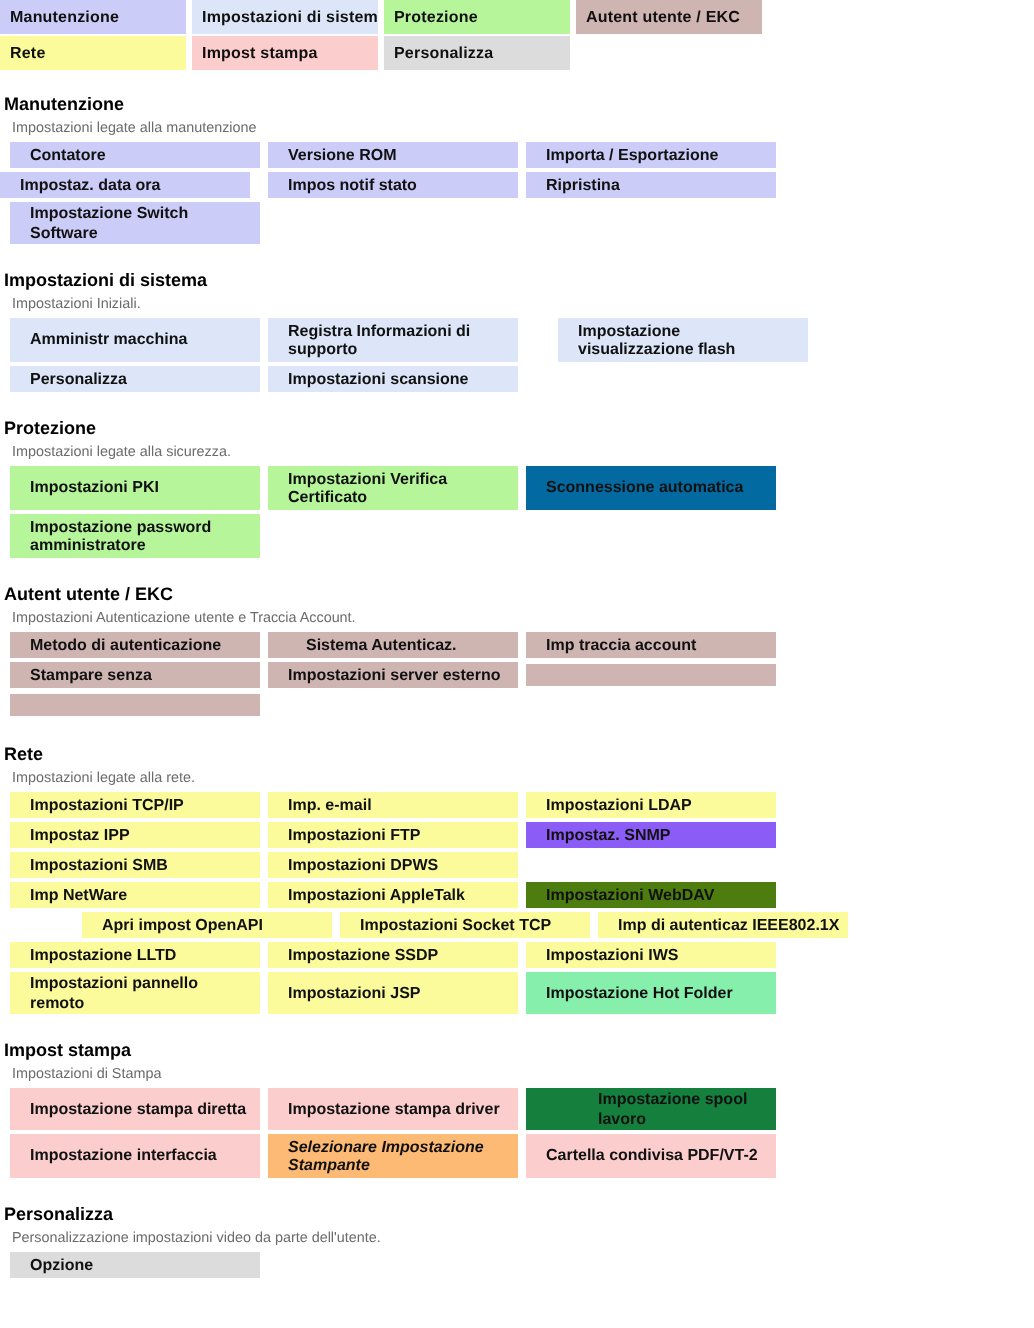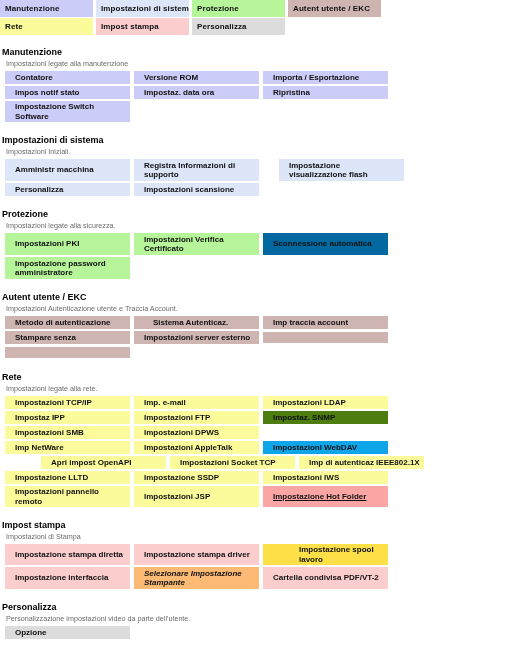--- a/index.html
+++ b/index.html
@@ -108,22 +108,22 @@
         <div class="gap-md"></div>
         <div class="sec-title">Manutenzione</div>
         <div class="sec-sub">Impostazioni legate alla manutenzione</div>
         <div class="grid">
           <div class="row">
             <div class="cell first" style="background: rgb(204, 204, 248);">Contatore</div>
             <div class="cell" style="background: rgb(204, 204, 248);">Versione ROM</div>
             <div class="cell" style="background: rgb(204, 204, 248);">Importa / Esportazione</div>
           </div>
           <div class="row">
+            <div class="cell" style="background: rgb(204, 204, 248);">Impostaz. data ora</div>
             <div class="cell first" style="background: rgb(204, 204, 248);">Impos notif stato</div>
-            <div class="cell" style="background: rgb(204, 204, 248);">Impostaz. data ora</div>
             <div class="cell" style="background: rgb(204, 204, 248);">Ripristina</div>
           </div>
           <div class="row">
             <div class="cell first" style="background: rgb(204, 204, 248);">Impostazione Switch Software</div>
             <div class="cell none"></div>
             <div class="cell none"></div>
           </div>
         </div>
       </div>
       <div class="section">
@@ -188,57 +188,57 @@
         <div class="sec-sub">Impostazioni legate alla rete.</div>
         <div class="grid">
           <div class="row">
             <div class="cell first" style="background: rgb(251, 251, 155);">Impostazioni TCP/IP</div>
             <div class="cell" style="background: rgb(251, 251, 155);">Imp. e-mail</div>
             <div class="cell" style="background: rgb(251, 251, 155);">Impostazioni LDAP</div>
           </div>
           <div class="row">
             <div class="cell first" style="background: rgb(251, 251, 155);">Impostaz IPP</div>
             <div class="cell" style="background: rgb(251, 251, 155);">Impostazioni FTP</div>
-            <div class="cell" style="background: #4d7c0f; text-align: right;">Impostaz. SNMP</div>
+            <div class="cell" style="background: #8b5cf6; text-align: right;">Impostaz. SNMP</div>
           </div>
           <div class="row">
             <div class="cell first" style="background: rgb(251, 251, 155);">Impostazioni SMB</div>
             <div class="cell" style="background: rgb(251, 251, 155);">Impostazioni DPWS</div>
           </div>
           <div class="row">
             <div class="cell first" style="background: rgb(251, 251, 155);">Imp NetWare</div>
             <div class="cell" style="background: rgb(251, 251, 155);">Impostazioni AppleTalk</div>
-            <div class="cell" style="background: #0ea5e9;">Impostazioni WebDAV</div>
+            <div class="cell" style="background: #4d7c0f;">Impostazioni WebDAV</div>
           </div>
           <div class="row">
             <div class="cell first" style="background: rgb(251, 251, 155); margin-left: 41px;">Apri impost OpenAPI</div>
             <div class="cell" style="background: rgb(251, 251, 155);">Impostazioni Socket TCP</div>
             <div class="cell" style="background: rgb(251, 251, 155);">Imp di autenticaz IEEE802.1X</div>
           </div>
           <div class="row">
             <div class="cell first" style="background: rgb(251, 251, 155);">Impostazione LLTD</div>
             <div class="cell" style="background: rgb(251, 251, 155);">Impostazione SSDP</div>
             <div class="cell" style="background: rgb(251, 251, 155);">Impostazioni IWS</div>
           </div>
           <div class="row">
             <div class="cell first" style="background: rgb(251, 251, 155);">Impostazioni pannello remoto</div>
             <div class="cell" style="background: rgb(251, 251, 155);">Impostazioni JSP</div>
-            <div class="cell" style="background: #fca5a5; text-decoration: underline;">Impostazione Hot Folder</div>
+            <div class="cell" style="background: #86efac;">Impostazione Hot Folder</div>
           </div>
         </div>
       </div>
       <div class="section">
         <div class="gap-md"></div>
         <div class="sec-title">Impost stampa</div>
         <div class="sec-sub">Impostazioni di Stampa</div>
         <div class="grid">
           <div class="row">
             <div class="cell first" style="background: rgb(251, 205, 205);">Impostazione stampa diretta</div>
             <div class="cell" style="background: rgb(251, 205, 205);">Impostazione stampa driver</div>
-            <div class="cell" style="background: #fde047; padding-left: 36px;">Impostazione spool lavoro</div>
+            <div class="cell" style="background: #15803d; padding-left: 36px;">Impostazione spool lavoro</div>
           </div>
           <div class="row">
             <div class="cell first" style="background: rgb(251, 205, 205);">Impostazione interfaccia</div>
             <div class="cell tall" style="background: #fdba74; font-style: italic;">Selezionare Impostazione Stampante</div>
             <div class="cell" style="background: rgb(251, 205, 205);">Cartella condivisa PDF/VT-2</div>
           </div>
         </div>
       </div>
       <div class="section">
         <div class="gap-md"></div>

